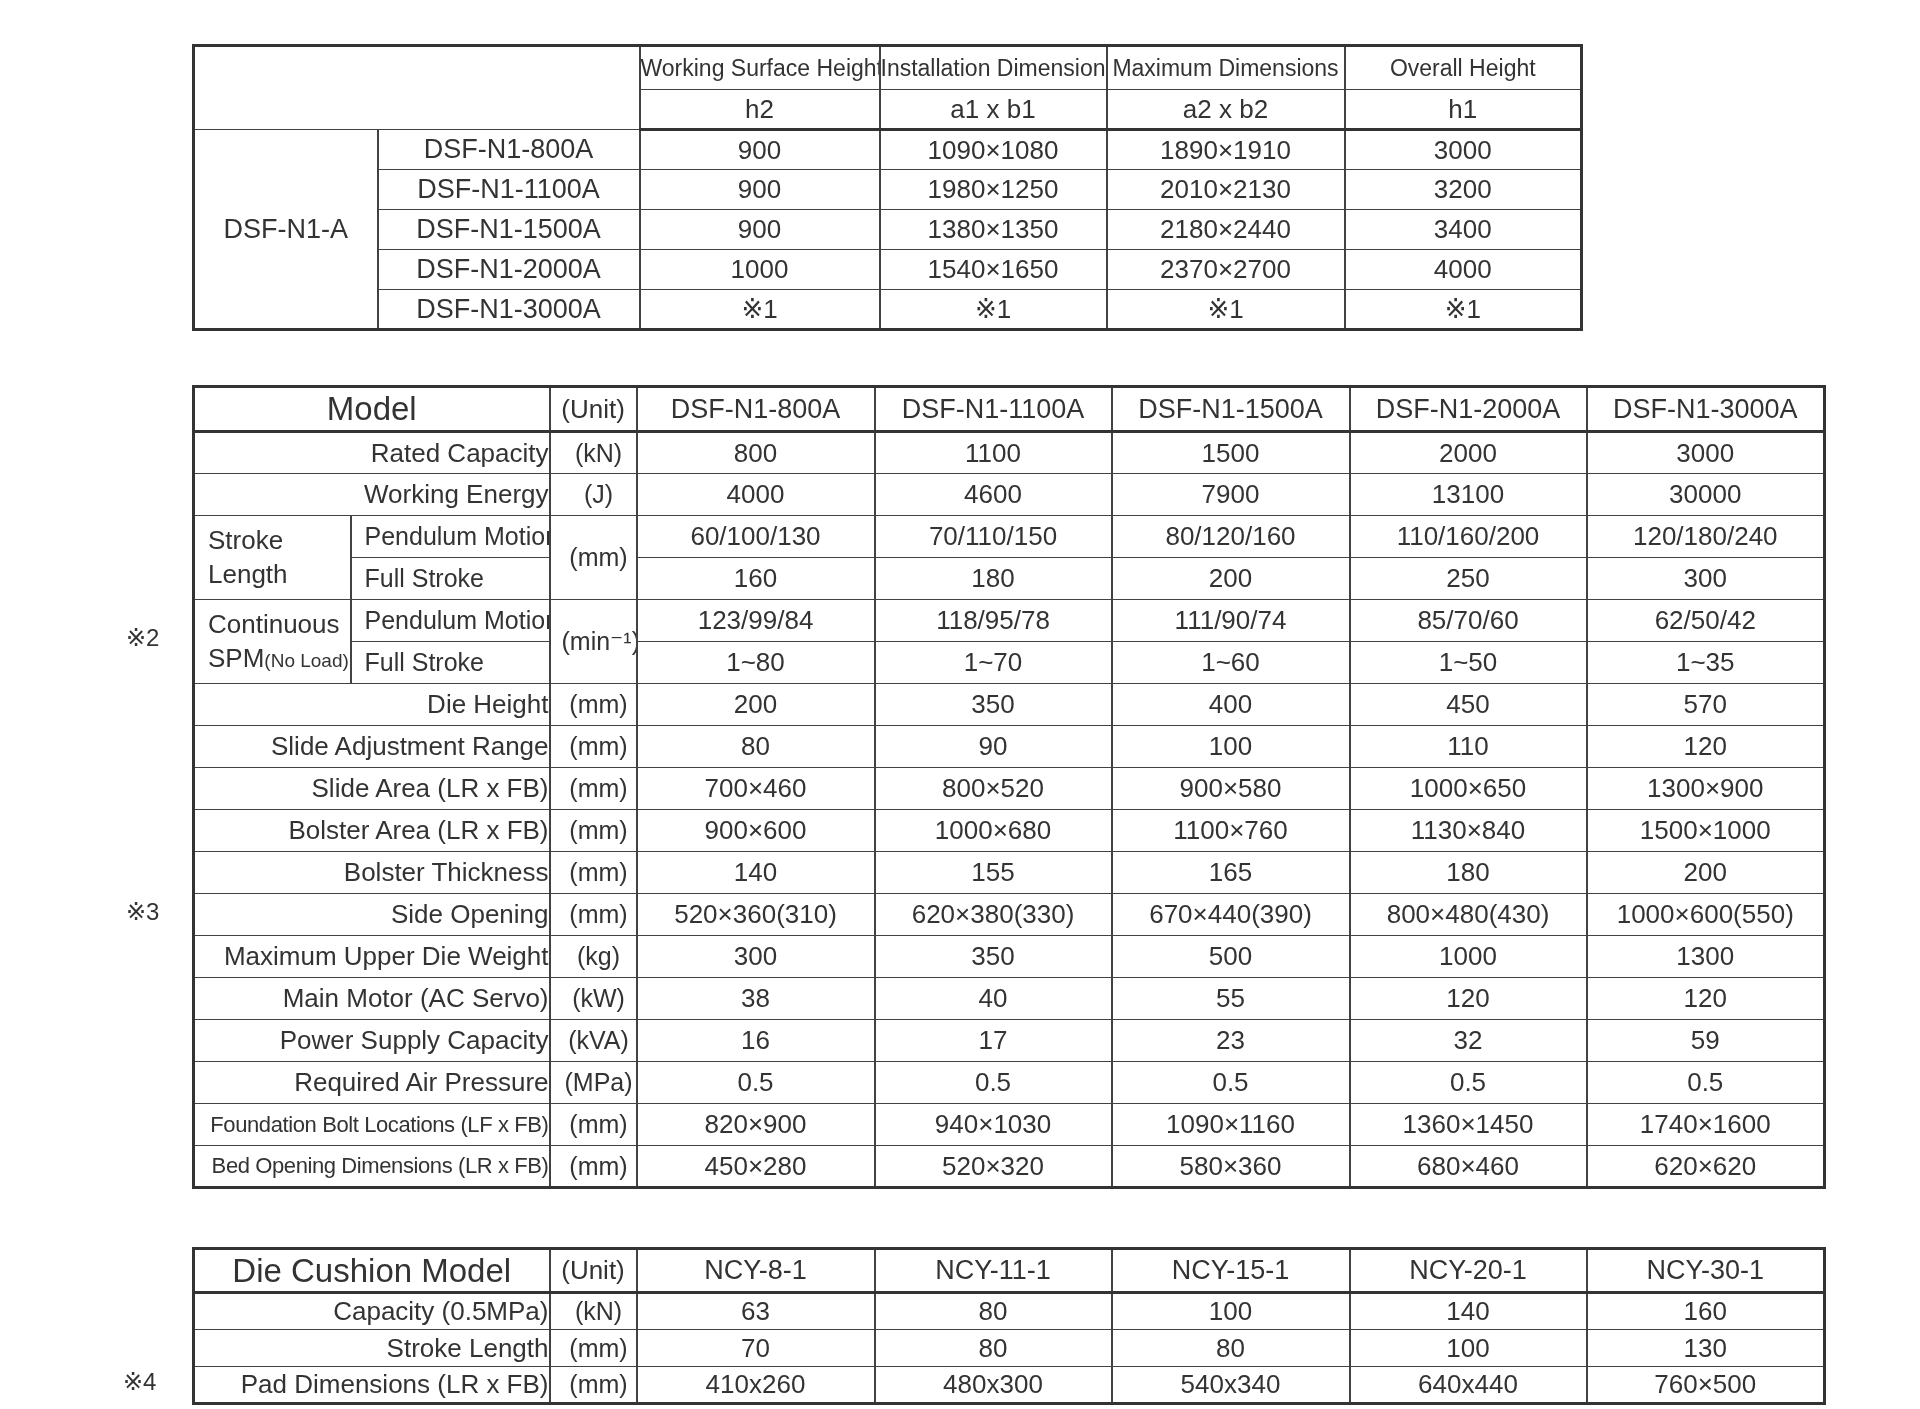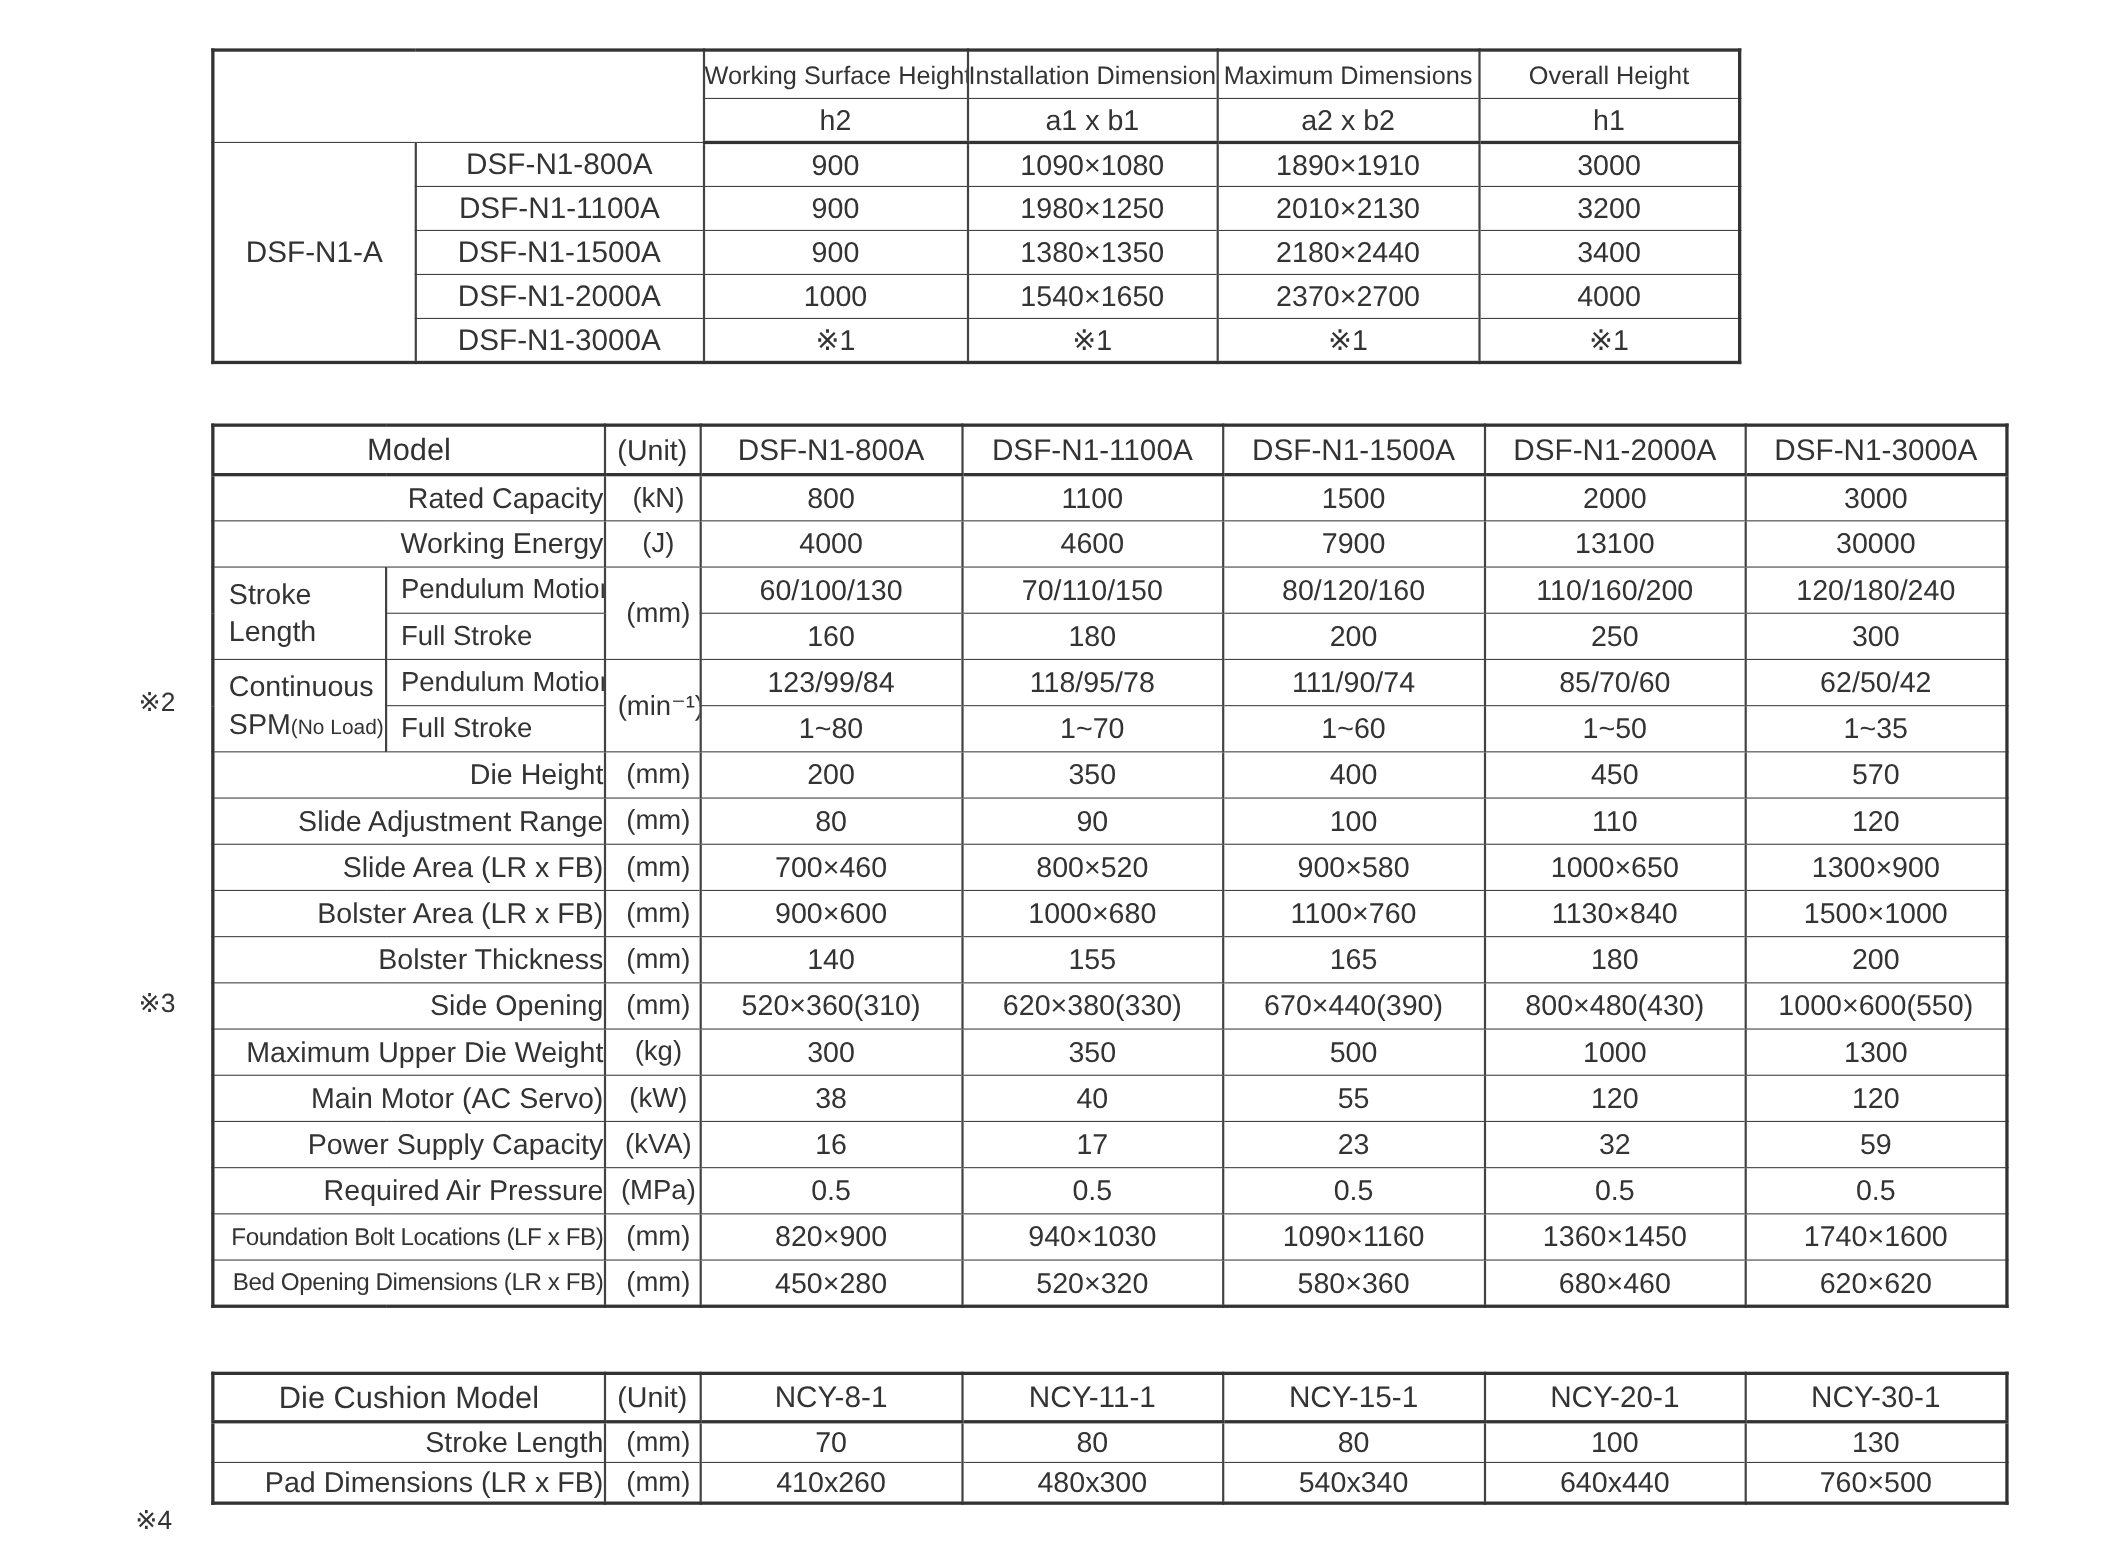--- a/index.html
+++ b/index.html
@@ -33,21 +33,21 @@
   
   .t2 { left:192px; top:385px; width:1631px; }
   .t2 thead tr { height:45px; }
   .t2 tbody tr { height:42px; }
 
   
   .t3 { left:192px; top:1247px; width:1631px; }
   .t3 thead tr { height:44px; }
   .t3 tbody tr { height:37px; }
 
-  .h-model { font-weight:bold; font-size:28px; text-align:center; }
+  .h-model { font-weight:bold; font-size:33px; text-align:center; }
   .h-unit  { font-size:26px; text-align:center;margin-left:48px; }
   .h-col   { font-weight:bold; font-size:27px; text-align:center; }
 
   .val  { text-align:center; font-size:26px; }
   .unit { text-align:center; font-size:25px;padding-left:11px; }
   .label { text-align:right; padding-left:13px; font-size:26px; }
   .label-small { font-size:22px; letter-spacing:-0.4px; }
   .sublabel { text-align:left; padding-left:13px; font-size:25px; }
   .group-label { text-align:left; padding-left:13px; font-size:26px; line-height:1.28; white-space:normal; }
   .group-note { font-size:19px; }
@@ -334,20 +334,29 @@
         <th class="h-unit">(Unit)</th>
         <th class="h-col">NCY-8-1</th>
         <th class="h-col">NCY-11-1</th>
         <th class="h-col">NCY-15-1</th>
         <th class="h-col">NCY-20-1</th>
         <th class="h-col">NCY-30-1</th>
       </tr>
     </thead>
     <tbody id="t3-body">
         <tr class="">
+          <th class="label">Capacity (0.5MPa)</th>
+          <td class="unit">(kN)</td>
+          <td class="val">63</td>
+          <td class="val">80</td>
+          <td class="val">100</td>
+          <td class="val">140</td>
+          <td class="val">160</td>
+        </tr>
+        <tr class="">
           <th class="label">Stroke Length</th>
           <td class="unit">(mm)</td>
           <td class="val">70</td>
           <td class="val">80</td>
           <td class="val">80</td>
           <td class="val">100</td>
           <td class="val">130</td>
         </tr>
         <tr class="">
           <th class="label">Pad Dimensions (LR x FB)</th>

